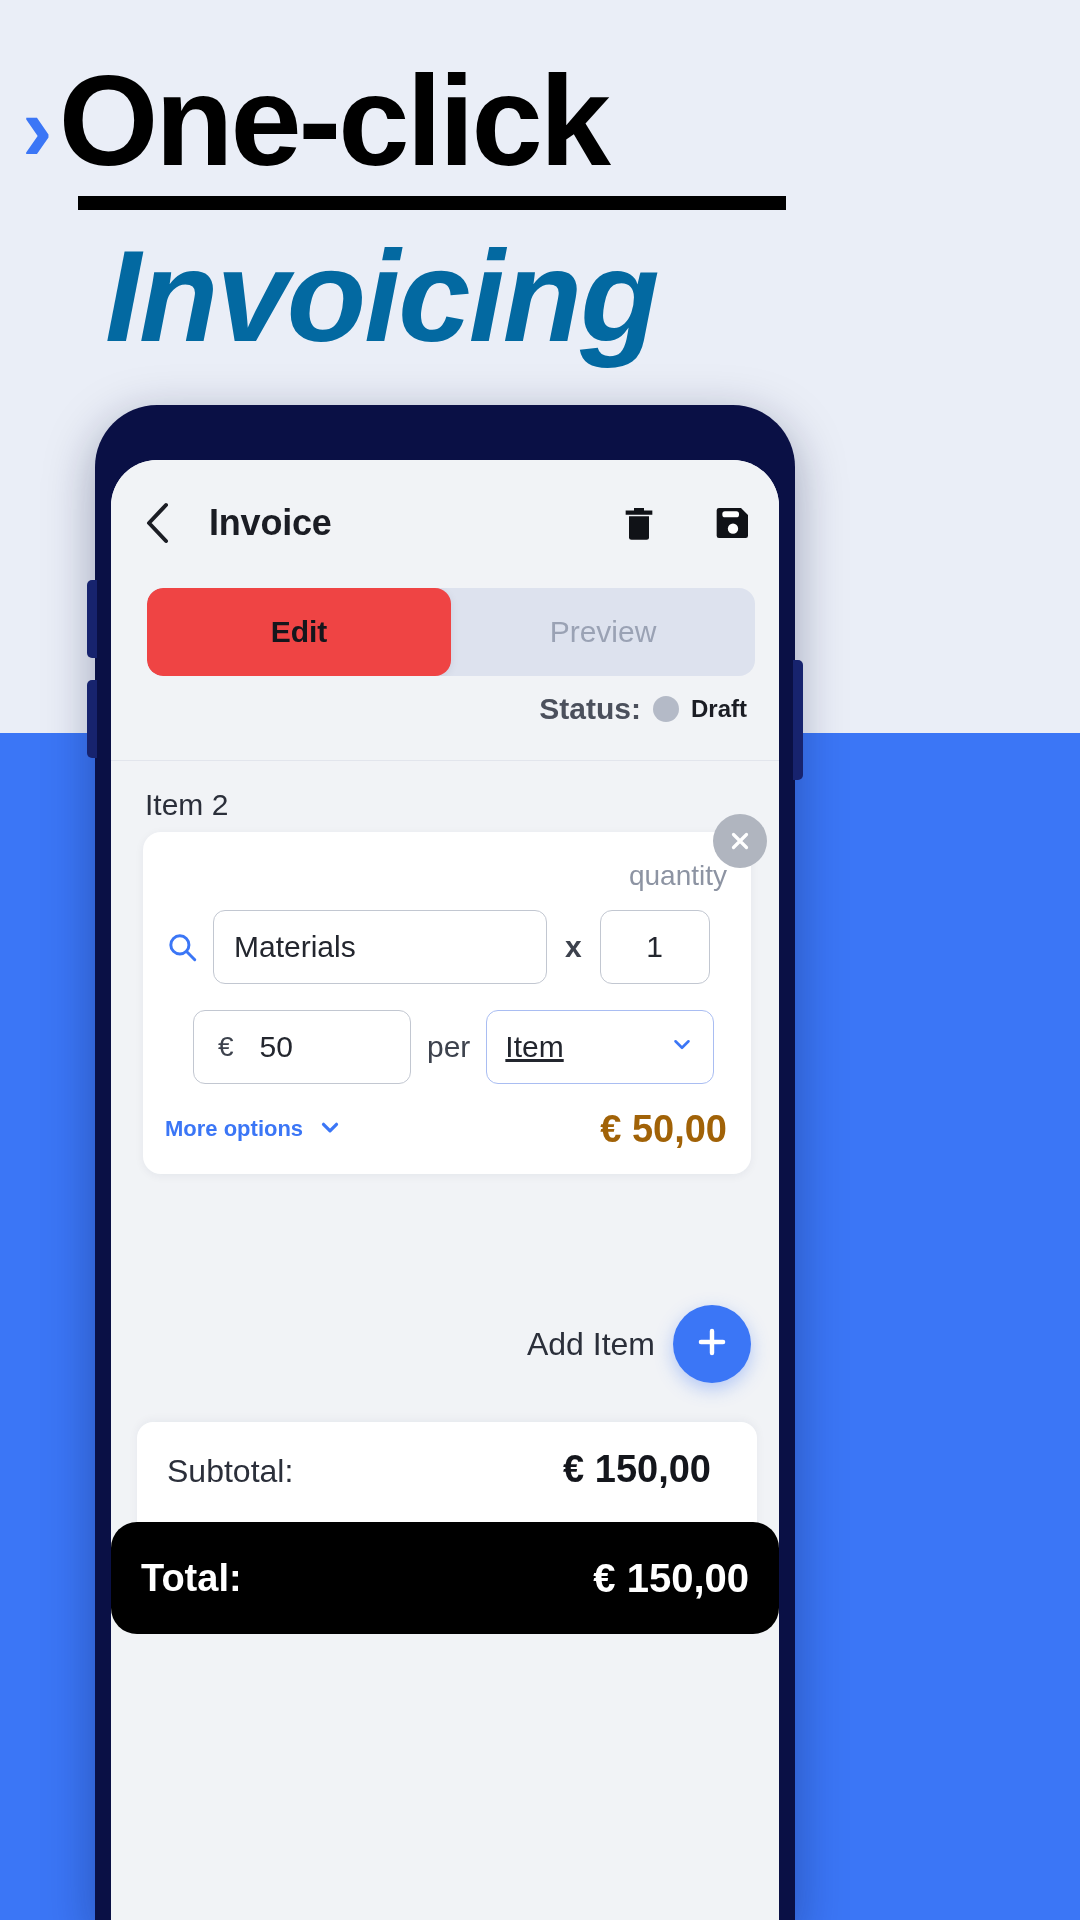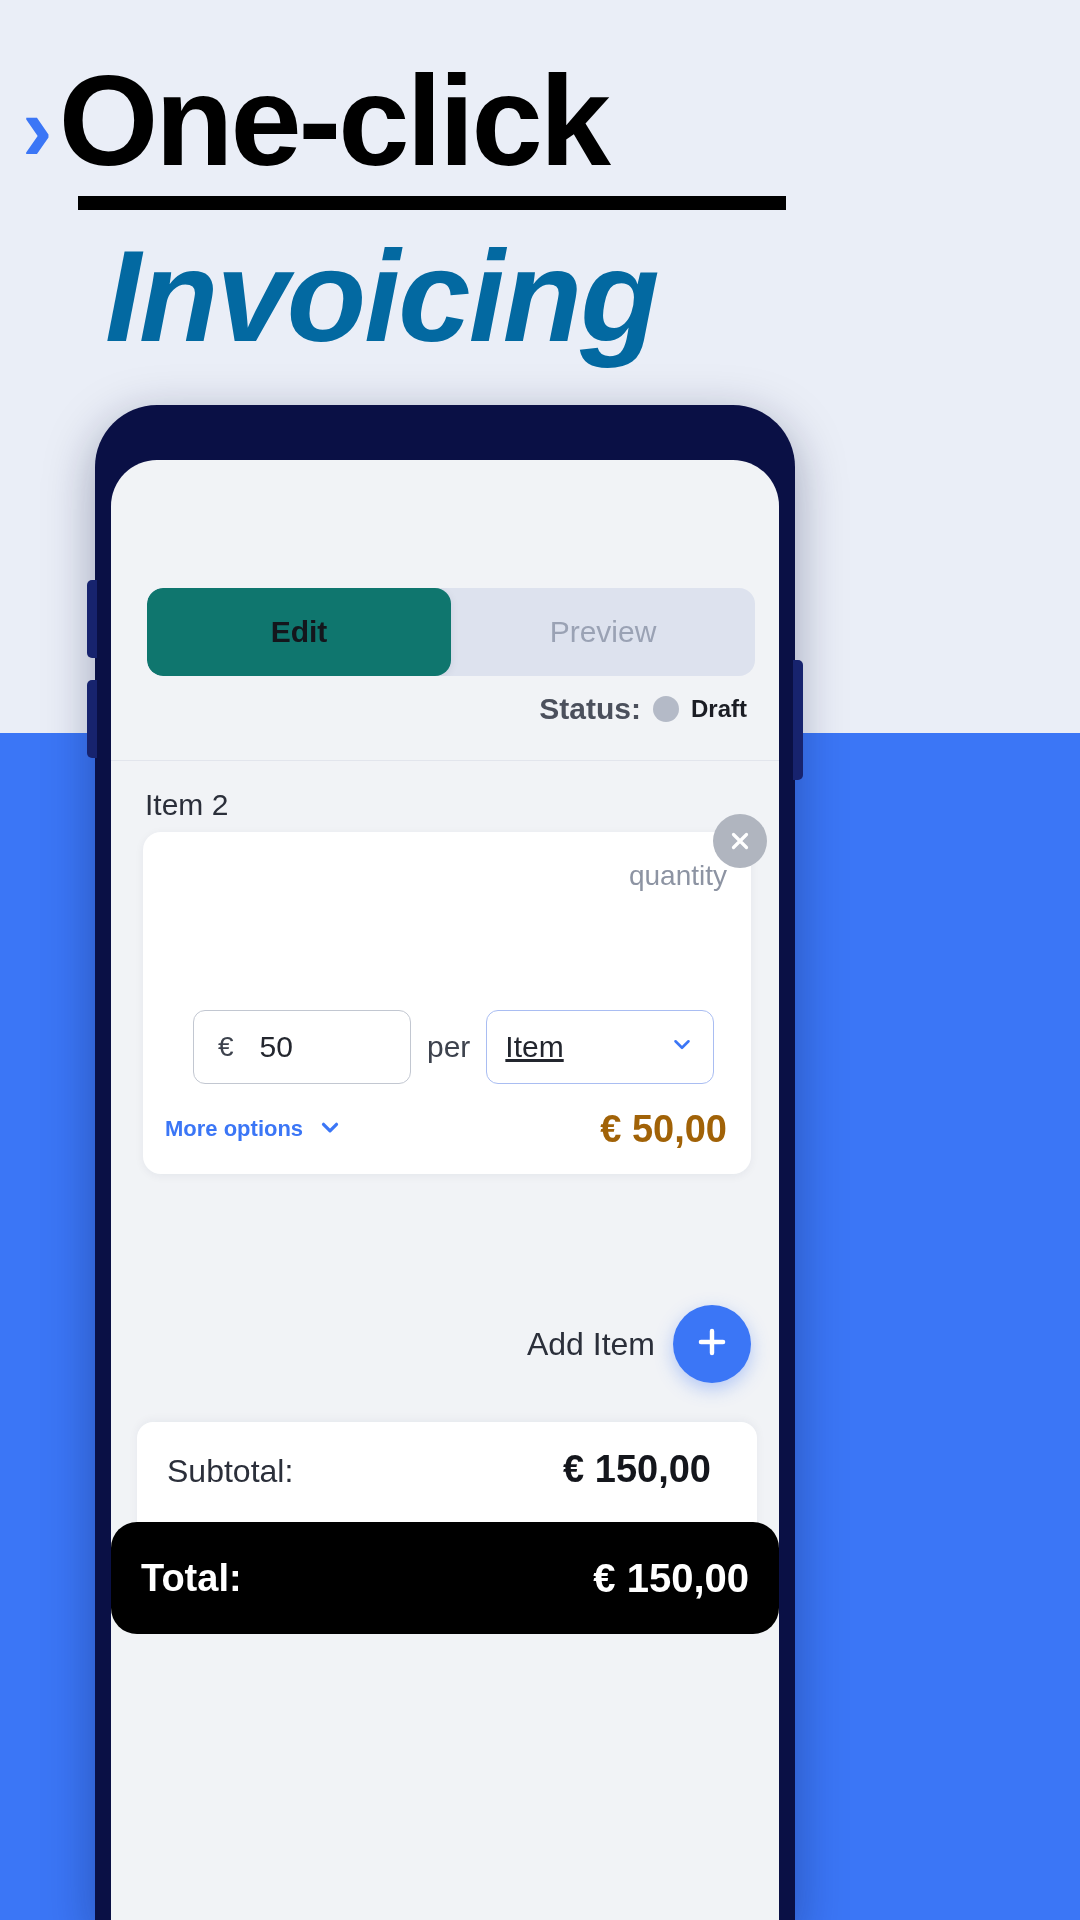--- a/index.html
+++ b/index.html
@@ -201,21 +201,21 @@
   }
   .tab {
     flex: 1;
     display: flex;
     align-items: center;
     justify-content: center;
     font-size: 30px;
     cursor: pointer;
   }
   .tab.active {
-    background: #0f766e;
+    background: #ef4444;
     border-radius: 16px;
     color: #14161c;
     font-weight: 700;
     box-shadow: 0 2px 8px rgba(20,30,60,0.08);
   }
   .tab.inactive { color: #9aa2b4; font-weight: 400; }
 
   
   #status-row {
     position: absolute;
@@ -434,20 +434,43 @@
   <div class="side-btn" id="side-btn-a"></div>
   <div class="side-btn" id="side-btn-b"></div>
   <div class="side-btn" id="side-btn-c"></div>
 
   <div id="notch-camera"></div>
   <div id="notch-speaker"></div>
   <div id="notch-sensor"></div>
 
   <div id="screen">
 
+    <div id="app-bar">
+      <div id="back-icon">
+        <svg width="30" height="42" viewBox="0 0 30 42" fill="none" aria-hidden="true">
+          <path d="M23 3 L6 21 L23 39" stroke="#1b1d24" stroke-width="4" stroke-linecap="round" stroke-linejoin="round"></path>
+        </svg>
+      </div>
+      <div id="app-title">Invoice</div>
+      <div id="app-bar-actions">
+        <span class="bar-icon">
+          <svg width="40" height="40" viewBox="0 0 24 24" aria-hidden="true">
+            <path d="M9 3h6v1.5h5V7H4V4.5h5V3z" fill="#101217"></path>
+            <path d="M6 8h12v12.5a1.5 1.5 0 0 1-1.5 1.5h-9A1.5 1.5 0 0 1 6 20.5V8z" fill="#101217"></path>
+          </svg>
+        </span>
+        <span class="bar-icon">
+          <svg width="40" height="40" viewBox="0 0 24 24" aria-hidden="true">
+            <path d="M3.6 3h13.2L21 7.2V19.6a1.4 1.4 0 0 1-1.4 1.4H3.6A1.4 1.4 0 0 1 2.2 19.6V4.4A1.4 1.4 0 0 1 3.6 3z" fill="#101217"></path>
+            <rect x="5.6" y="5" width="10" height="3.6" rx="1.6" fill="#ffffff"></rect>
+            <circle cx="12" cy="15.4" r="3.1" fill="#ffffff"></circle>
+          </svg>
+        </span>
+      </div>
+    </div>
 
     <div id="tabs">
       <div class="tab active">Edit</div>
       <div class="tab inactive">Preview</div>
     </div>
 
     <div id="status-row">
       <span id="status-label">Status:</span>
       <span id="status-dot"></span>
       <span id="status-value">Draft</span>
@@ -460,20 +483,31 @@
     <div id="item-card">
 
       <div id="remove-item-btn">
         <svg width="26" height="26" viewBox="0 0 24 24" aria-hidden="true">
           <path d="M6 6 L18 18 M18 6 L6 18" stroke="#ffffff" stroke-width="3" stroke-linecap="round"></path>
         </svg>
       </div>
 
       <div id="quantity-caption">quantity</div>
 
+      <div id="row-desc">
+        <span id="search-icon">
+          <svg width="34" height="34" viewBox="0 0 24 24" fill="none" aria-hidden="true">
+            <circle cx="10.5" cy="10.5" r="6.4" stroke="#3b76f6" stroke-width="2.1"></circle>
+            <path d="M15.4 15.4 L21 21" stroke="#3b76f6" stroke-width="2.1" stroke-linecap="round"></path>
+          </svg>
+        </span>
+        <div class="field" id="desc-field">Materials</div>
+        <span id="times-sign">x</span>
+        <div class="field" id="qty-field">1</div>
+      </div>
 
       <div id="row-price">
         <div class="field" id="price-field">
           <span id="price-currency">€</span>
           <span id="price-amount">50</span>
         </div>
         <span id="per-label">per</span>
         <div class="field" id="unit-select">
           <span id="unit-value">Item</span>
           <span>

